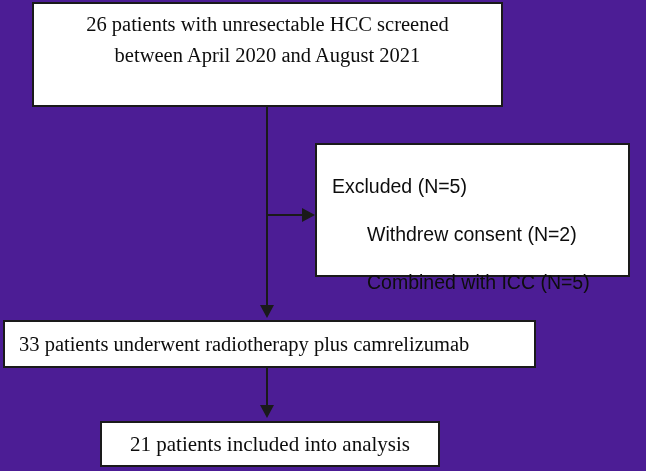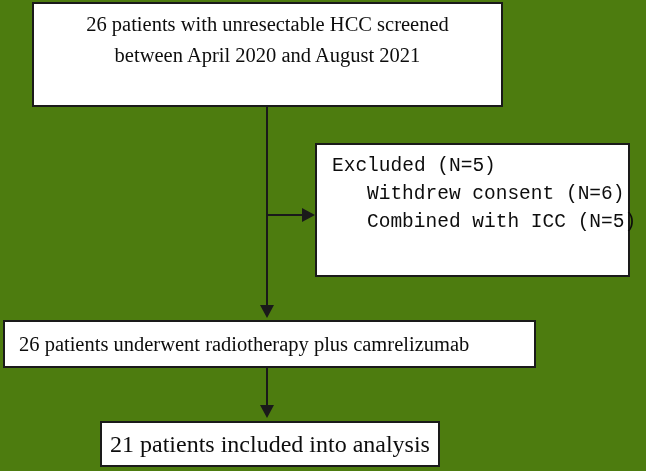--- a/index.html
+++ b/index.html
@@ -4,21 +4,21 @@
 <style>
   html, body {
     margin: 0;
     padding: 0;
     background: #ffffff;
   }
   #canvas {
     position: relative;
     width: 646px;
     height: 471px;
-    background: #4d7c0f;
+    background: #4c1d95;
     overflow: hidden;
     font-family: "Liberation Serif", "DejaVu Serif", serif;
     color: #000000;
   }
   .node {
     position: absolute;
     box-sizing: border-box;
     border: 2px solid #1a1a1a;
     background: #ffffff;
   }
@@ -54,22 +54,23 @@
   }
   #box-excluded .excl-list {
     position: absolute;
     left: 15px;
     top: 7px;
     font-size: 19.5px;
     line-height: 28px;
   }
   #box-excluded .excl-line {
     white-space: pre;
-    font-family: Liberation Mono, monospace;
+    font-family: Liberation Sans, sans-serif;
     color: #0d0d0d;
+    margin-top: 20px;
   }
   #box-excluded .excl-line.indent {
     padding-left: 35px;
   }
 
   
   #box-underwent {
     left: 3px;
     top: 320px;
     width: 533px;
@@ -89,21 +90,21 @@
     top: 421px;
     width: 340px;
     height: 46px;
   }
   #box-analysis .node-text {
     position: absolute;
     left: 0;
     right: 0;
     top: 7px;
     text-align: center;
-    font-size: 24px;
+    font-size: 21px;
     line-height: 28px;
   }
 
   
   .conn-vline {
     position: absolute;
     width: 2px;
     background: #1a1a1a;
   }
   .conn-hline {
@@ -152,27 +153,27 @@
 
   <div class="conn-vline" id="trunk-main"></div>
   <div class="arrow-down" id="trunk-main-head"></div>
 
   <div class="conn-hline" id="branch-excluded"></div>
   <div class="arrow-right" id="branch-excluded-head"></div>
 
   <div class="node" id="box-excluded">
     <div class="excl-list">
       <div class="excl-line">Excluded (N=5)</div>
-      <div class="excl-line indent">Withdrew consent (N=6)</div>
+      <div class="excl-line indent">Withdrew consent (N=2)</div>
       <div class="excl-line indent">Combined with ICC (N=5)</div>
     </div>
   </div>
 
   <div class="node" id="box-underwent">
-    <div class="node-text">26 patients underwent radiotherapy plus camrelizumab</div>
+    <div class="node-text">33 patients underwent radiotherapy plus camrelizumab</div>
   </div>
 
   <div class="conn-vline" id="trunk-lower"></div>
   <div class="arrow-down" id="trunk-lower-head"></div>
 
   <div class="node" id="box-analysis">
     <div class="node-text">21 patients included into analysis</div>
   </div>
 
 </div>

